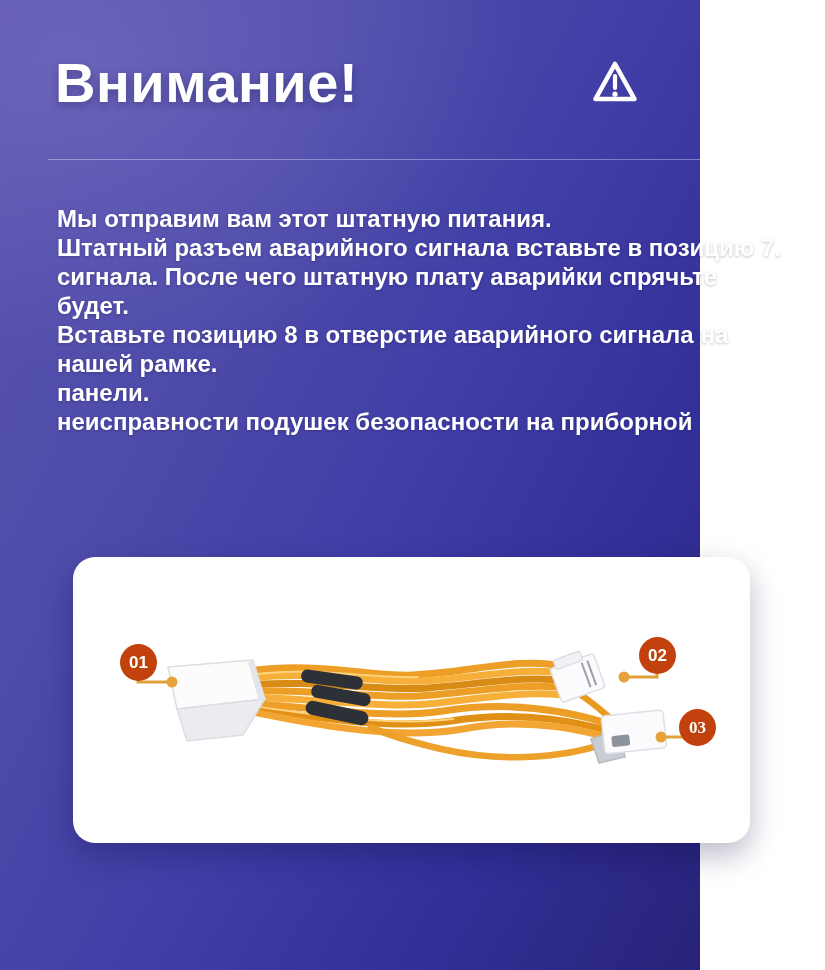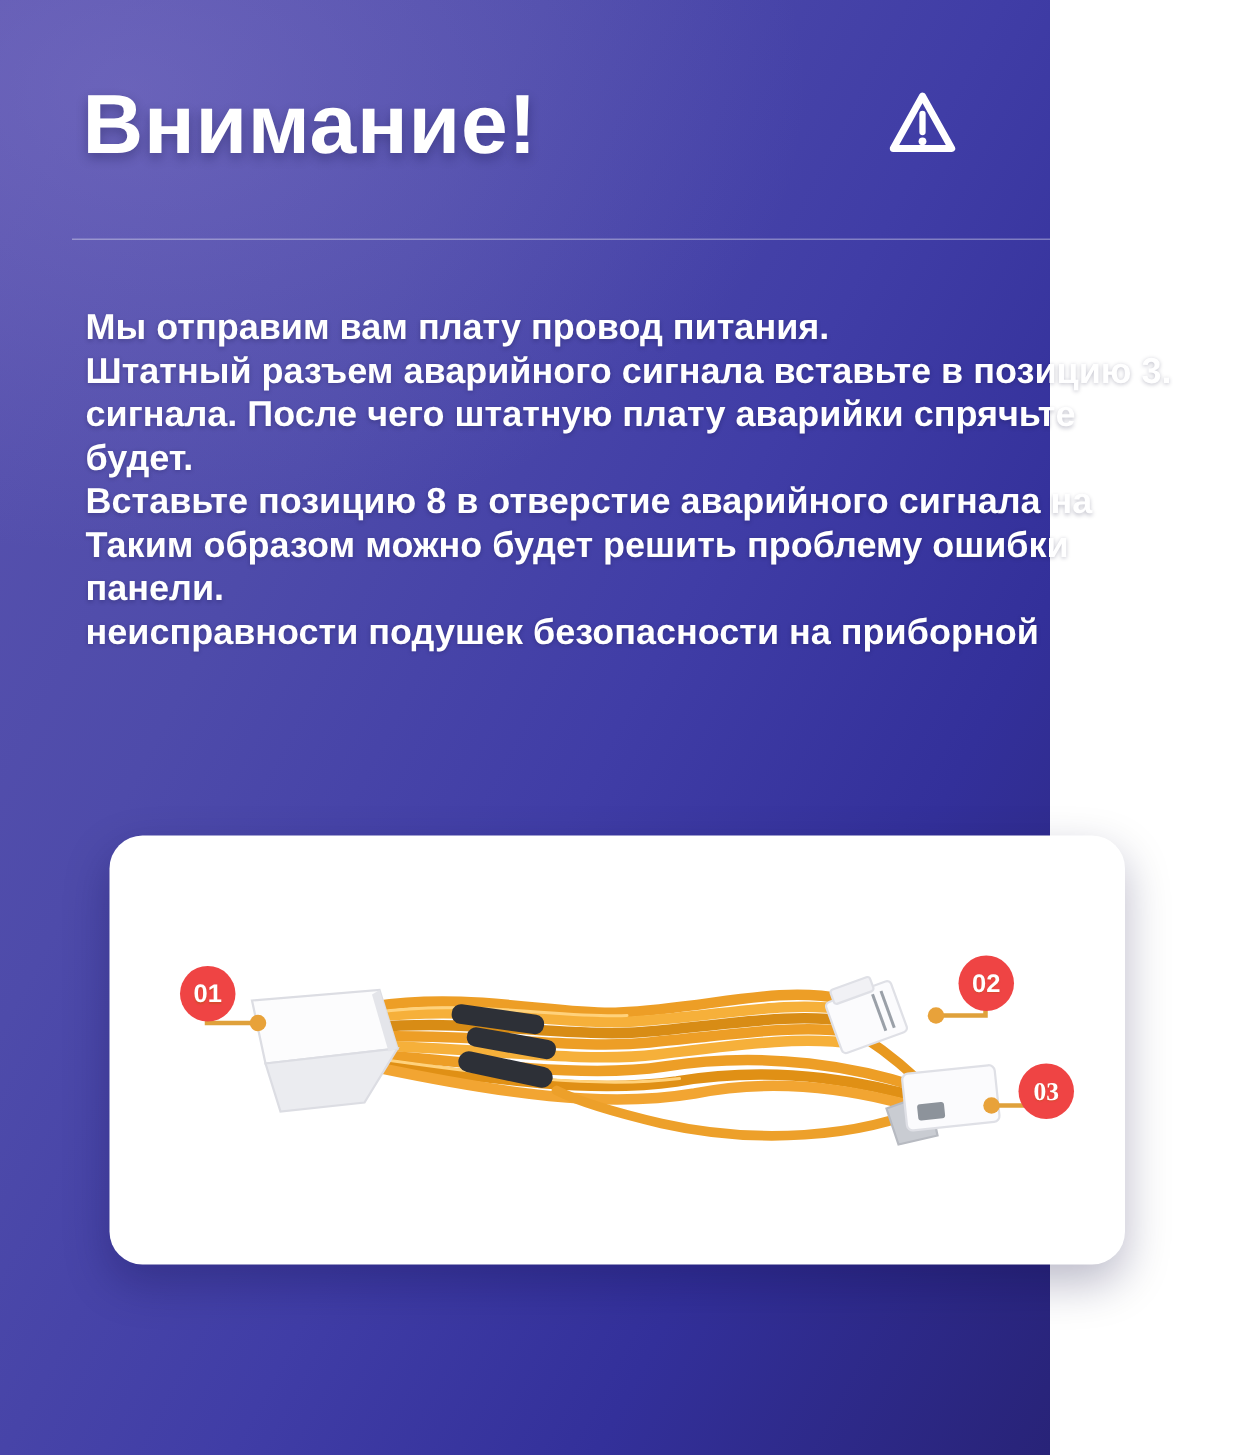--- a/index.html
+++ b/index.html
@@ -63,21 +63,21 @@
   .harness-svg {
     position: absolute;
     inset: 0;
     width: 677px; height: 286px;
     border-radius: 22px;
   }
   .pos-badge {
     position: absolute;
     width: 37px; height: 37px;
     border-radius: 50%;
-    background: #ef4444;
+    background: #c2410c;
     color: #ffffff;
     font-weight: bold;
     font-size: 17px;
     display: flex;
     align-items: center;
     justify-content: center;
     text-shadow: 0 1px 1px rgba(160,90,0,0.35);
     z-index: 3;
   }
   .badge-01 { left: 47px;  top: 87px;  }
@@ -94,26 +94,26 @@
     <svg class="warn-icon" viewBox="0 0 52 50">
       <path d="M26 6 L45.5 41 H6.5 Z" fill="none" stroke="#ffffff" stroke-width="4.6" stroke-linejoin="round"></path>
       <line x1="26" y1="18" x2="26" y2="30" stroke="#ffffff" stroke-width="4.2" stroke-linecap="round"></line>
       <circle cx="26" cy="36.2" r="2.6" fill="#ffffff"></circle>
     </svg>
   </div>
 
   <div class="divider"></div>
 
   <div class="instructions">
-    <div class="line">Мы отправим вам плату провод питания.</div>
-    <div class="line">Штатный разъем аварийного сигнала вставьте в позицию 3.</div>
+    <div class="line">Мы отправим вам этот штатную питания.</div>
+    <div class="line">Штатный разъем аварийного сигнала вставьте в позицию 7.</div>
     <div class="line">сигнала. После чего штатную плату аварийки спрячьте</div>
     <div class="line">будет.</div>
     <div class="line">Вставьте позицию 8 в отверстие аварийного сигнала на</div>
-    <div class="line">Таким образом можно будет решить проблему ошибки</div>
+    <div class="line">нашей рамке.</div>
     <div class="line">панели.</div>
     <div class="line">неисправности подушек безопасности на приборной</div>
   </div>
 
   <div class="photo-card">
 
     <svg class="harness-svg" viewBox="0 0 677 286">
 
       <g fill="none" stroke-linecap="round">
         <path d="M176,114 C240,104 300,120 340,118 C400,115 445,100 489,109" stroke="#ed9e26" stroke-width="7"></path>

